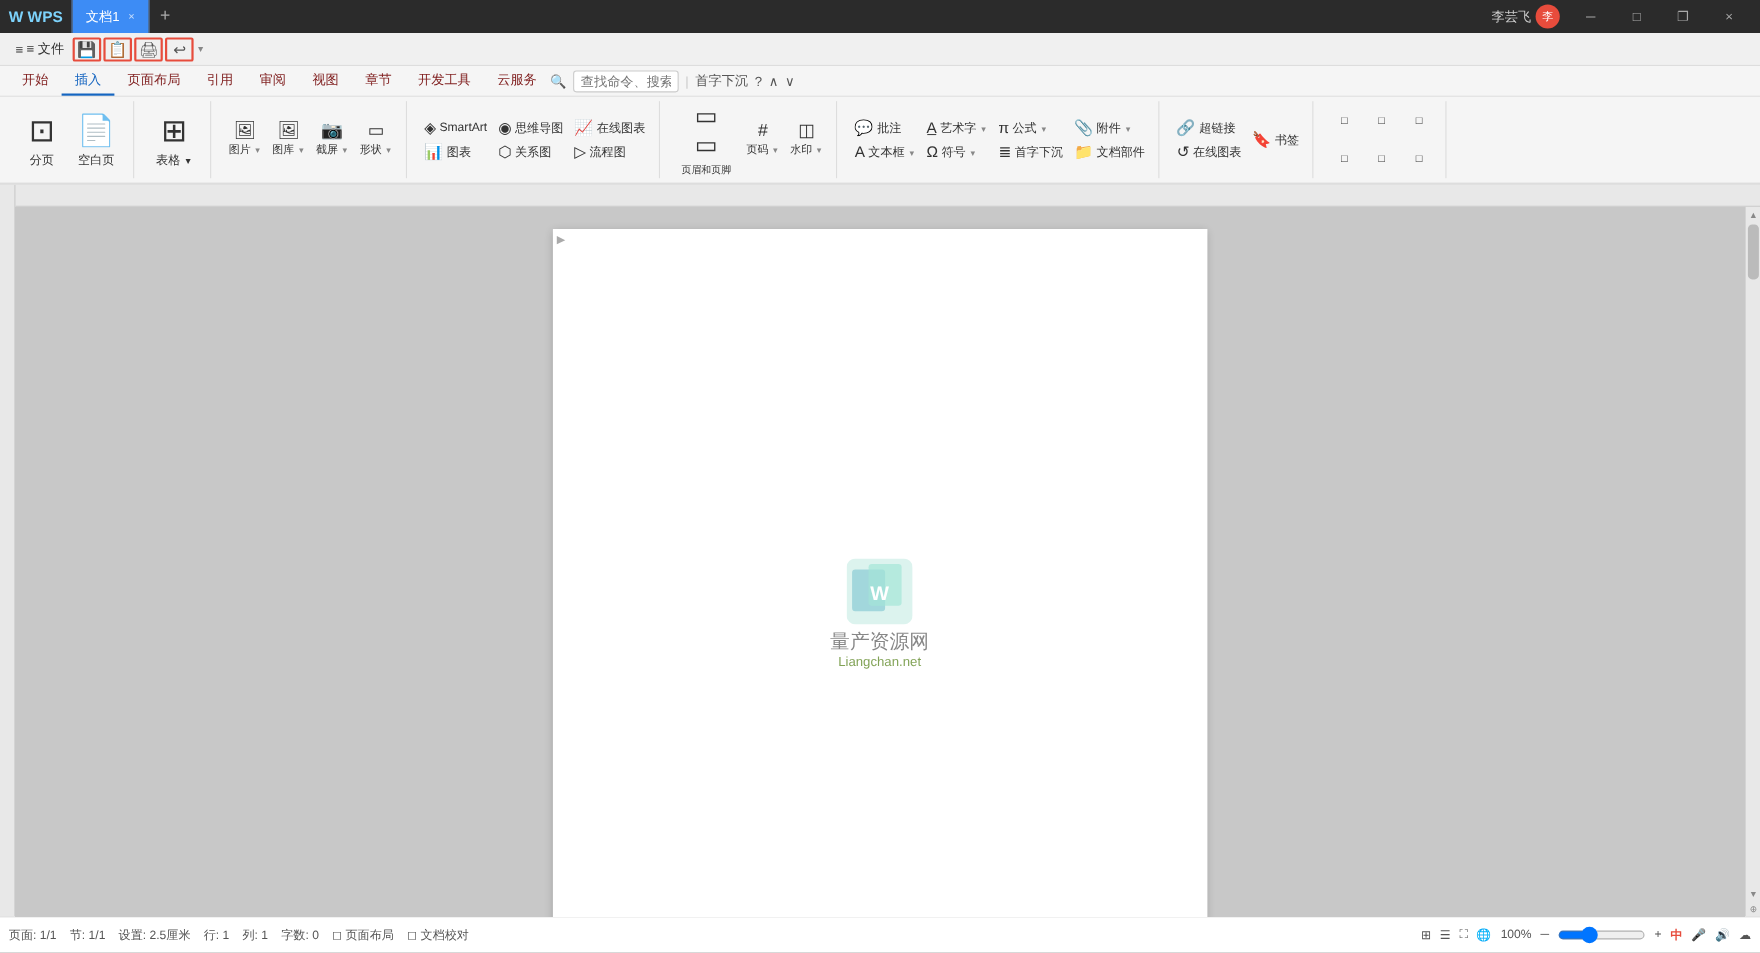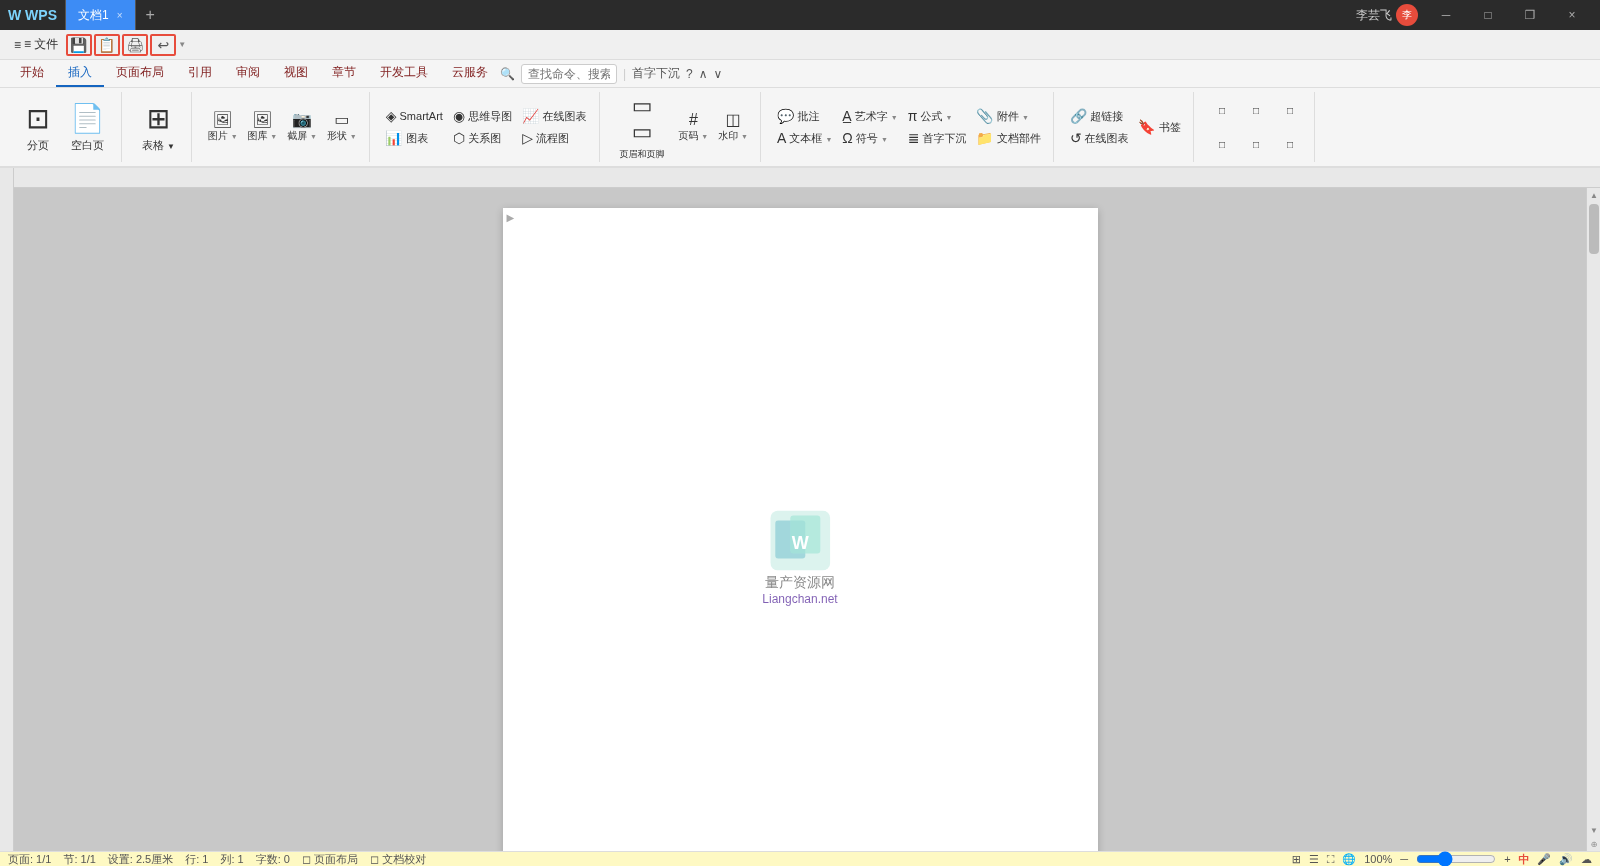--- a/index.html
+++ b/index.html
@@ -51,26 +51,26 @@
     
     .rbn-large { display: flex; flex-direction: column; align-items: center; justify-content: center; padding: 4px 8px; cursor: pointer; border-radius: 3px; font-size: 11px; color: #333; gap: 3px; height: 60px; min-width: 44px; }
     .rbn-large .icon { font-size: 28px; }
     .ribbon-col { display: flex; flex-direction: column; gap: 2px; }
     #doc-page {
       width: 595px; min-height: 700px; background: white; box-shadow: 0 2px 8px rgba(0,0,0,0.2); position: relative;
     }
 
     
     #watermark { position: absolute; top: 50%; left: 50%; transform: translate(-50%, -50%); text-align: center; opacity: 0.7; }
-    #watermark .wm-text { font-size: 14px; color: #555; font-weight: 500; }
-    #watermark .wm-sub { font-size: 12px; color: #4c1d95; text-align: right; }
+    #watermark .wm-text { font-size: 18px; color: #555; font-weight: 500; }
+    #watermark .wm-sub { font-size: 12px; color: #4d7c0f; }
 
     
     #statusbar {
-      height: 15px; background: #fef9c3; border-top: 1px solid #ddd; display: flex; align-items: center; padding: 0 8px; gap: 12px; font-size: 11px; color: #555;
+      height: 33px; background: #ffffff; border-top: 1px solid #ddd; display: flex; align-items: center; padding: 0 8px; gap: 12px; font-size: 11px; color: #555;
     }
     #statusbar .status-item { white-space: nowrap; }
     #statusbar .spacer { flex: 1; }
     #statusbar .right-items { display: flex; align-items: center; gap: 8px; }
 
     
     #doc-top-ruler {
       height: 20px; background: #e8e8e8; border-bottom: 1px solid #ccc; width: 100%;
     }
 

